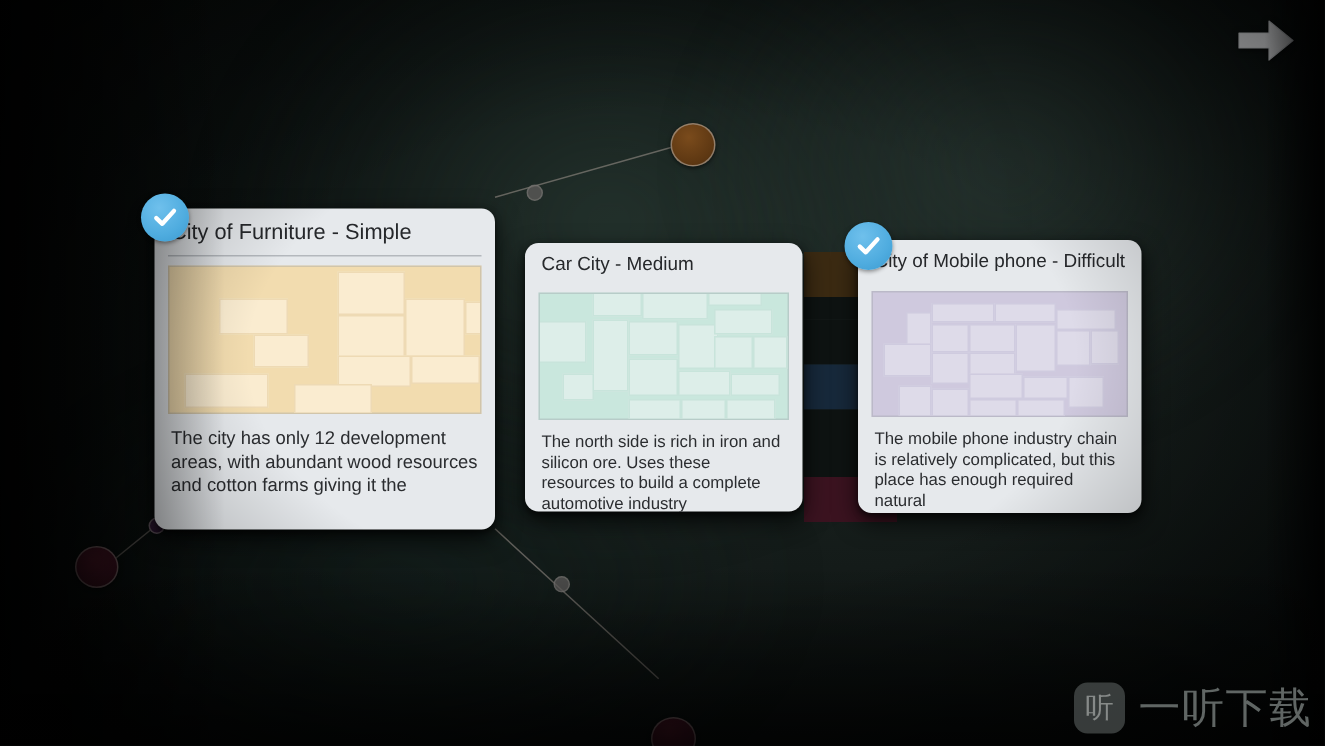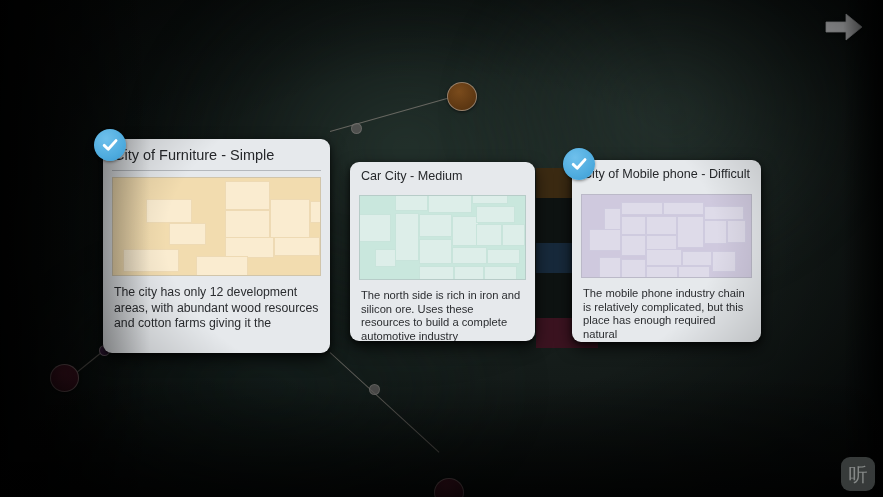--- a/index.html
+++ b/index.html
@@ -384,15 +384,16 @@
     </svg>
   </div>
 
   <div class="bg-vignette"></div>
   <div class="bg-edge-left"></div>
   <div class="bg-edge-right"></div>
   <div class="bg-edge-bottom"></div>
 
   <div id="watermark">
     <div class="wm-logo">听</div>
+    <div class="wm-text">一听下载</div>
   </div>
 
 </div>
 
 </body></html>

